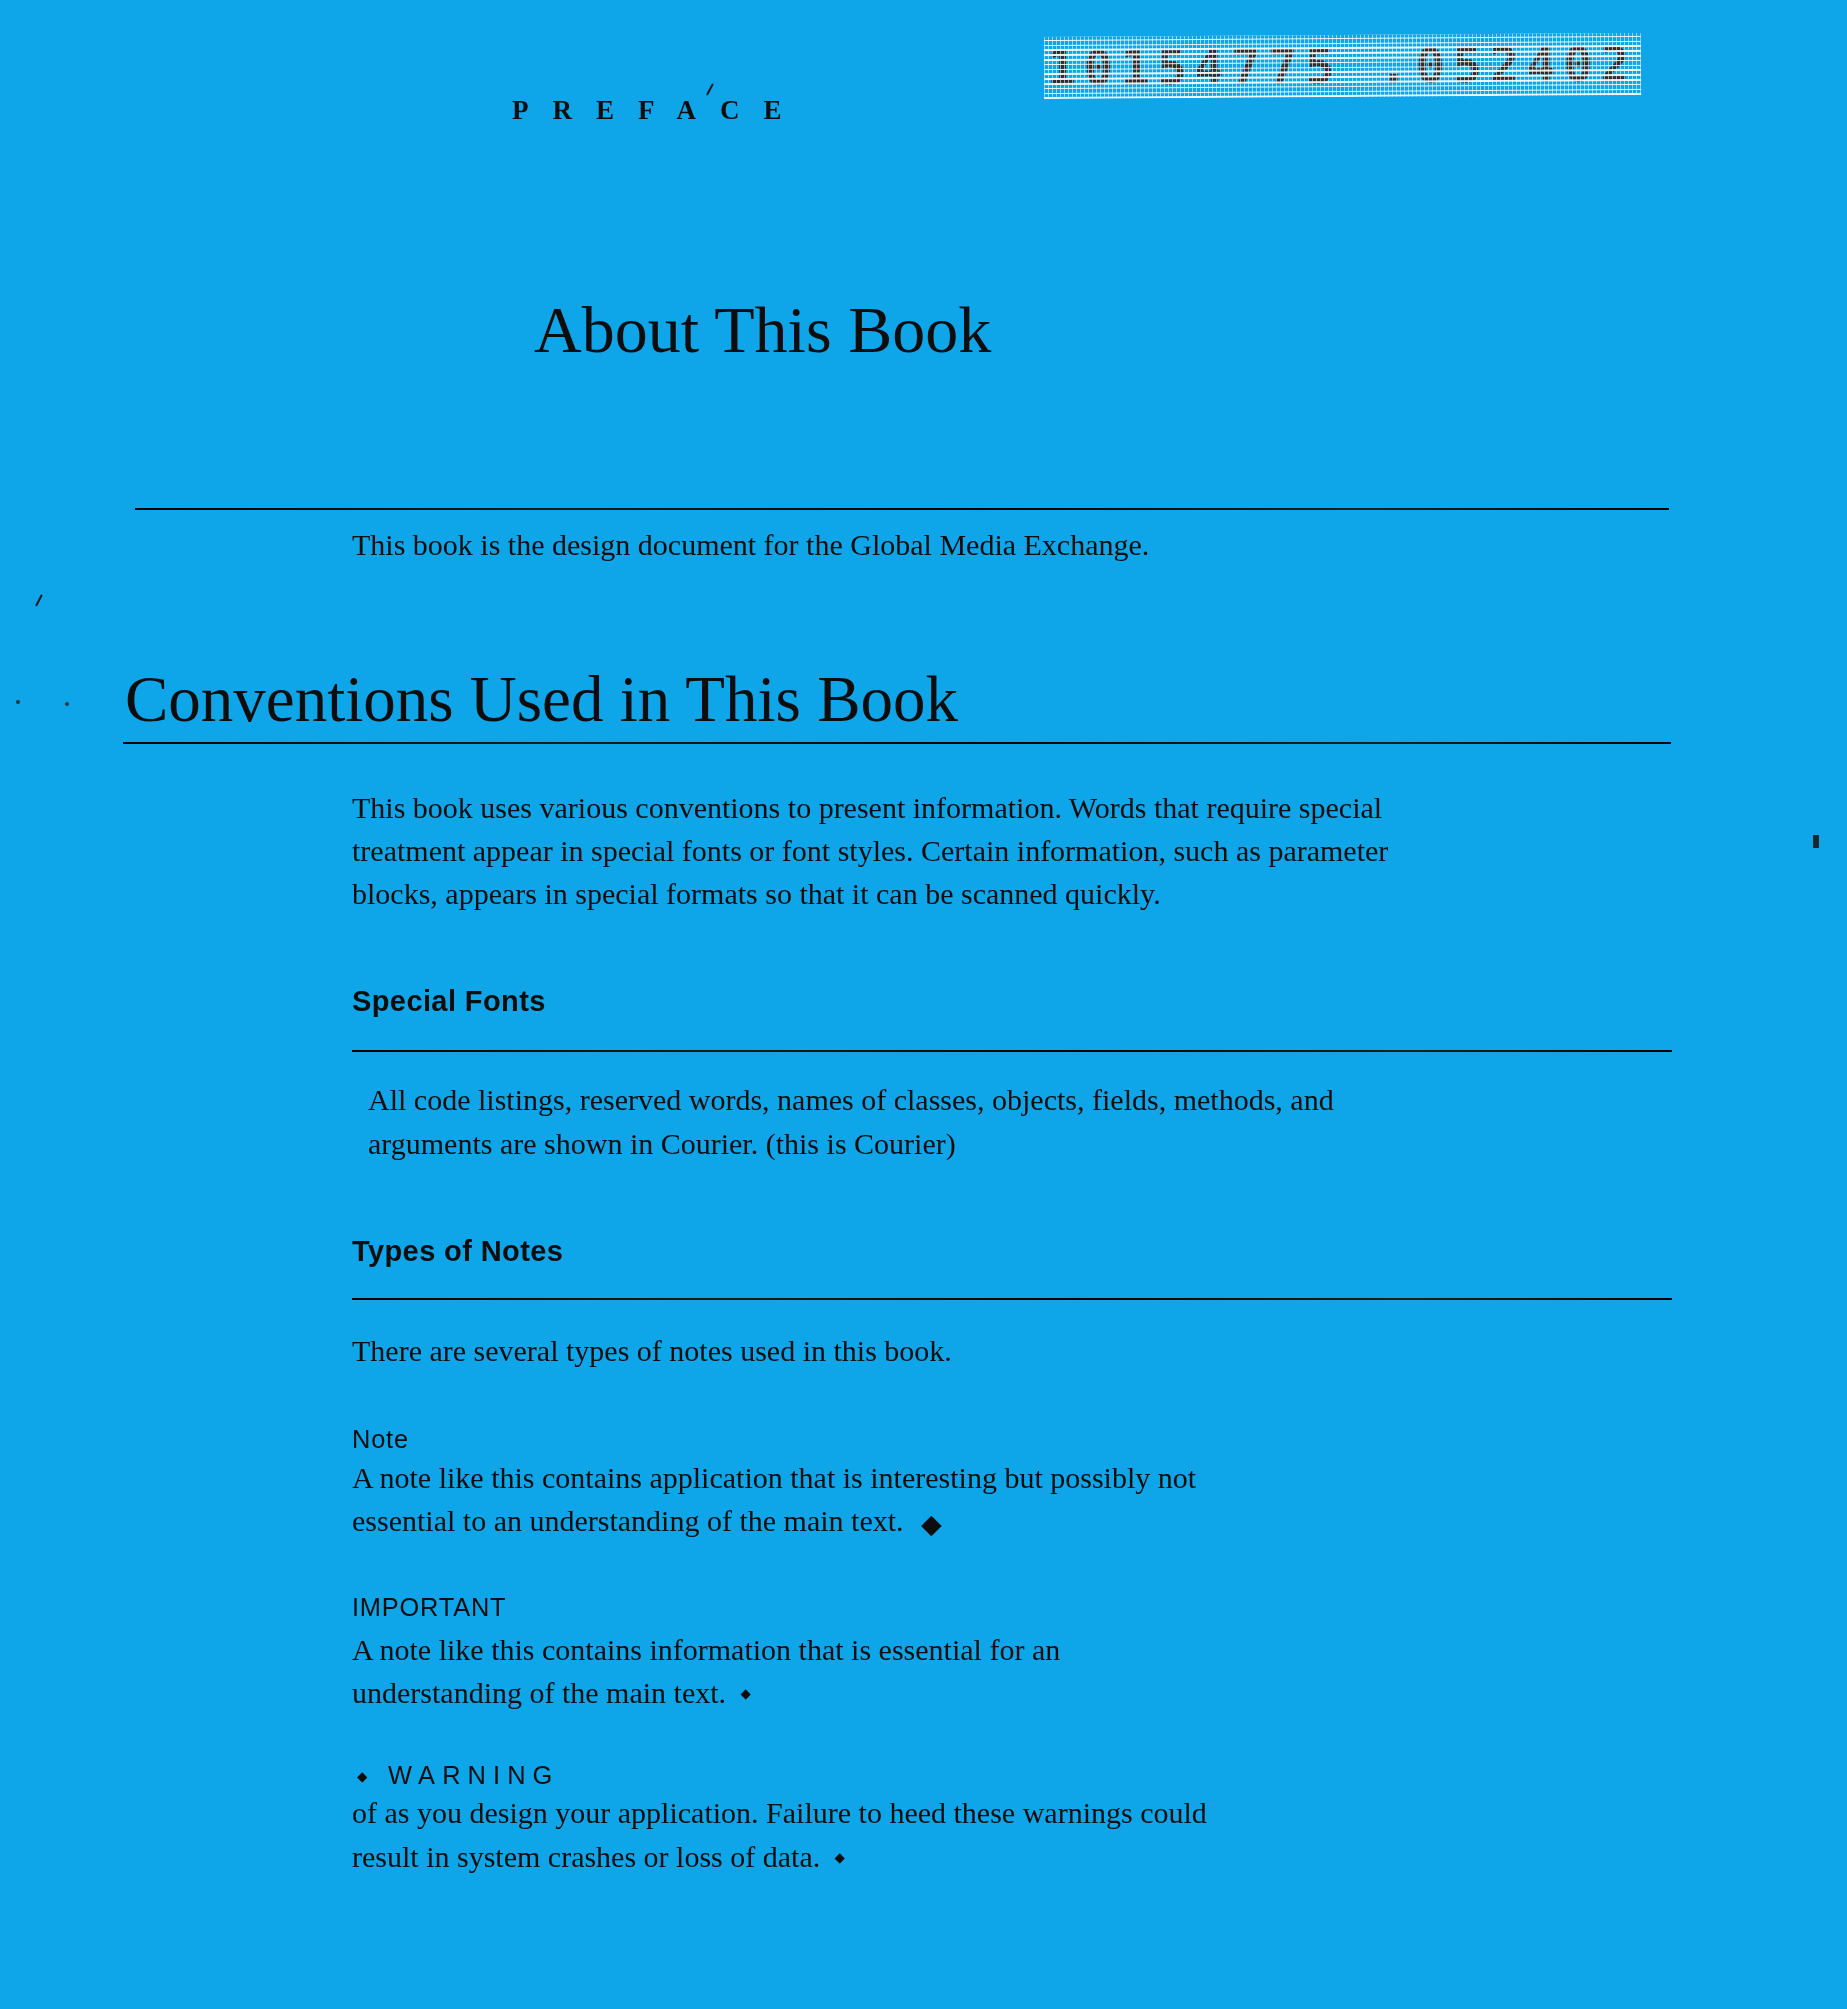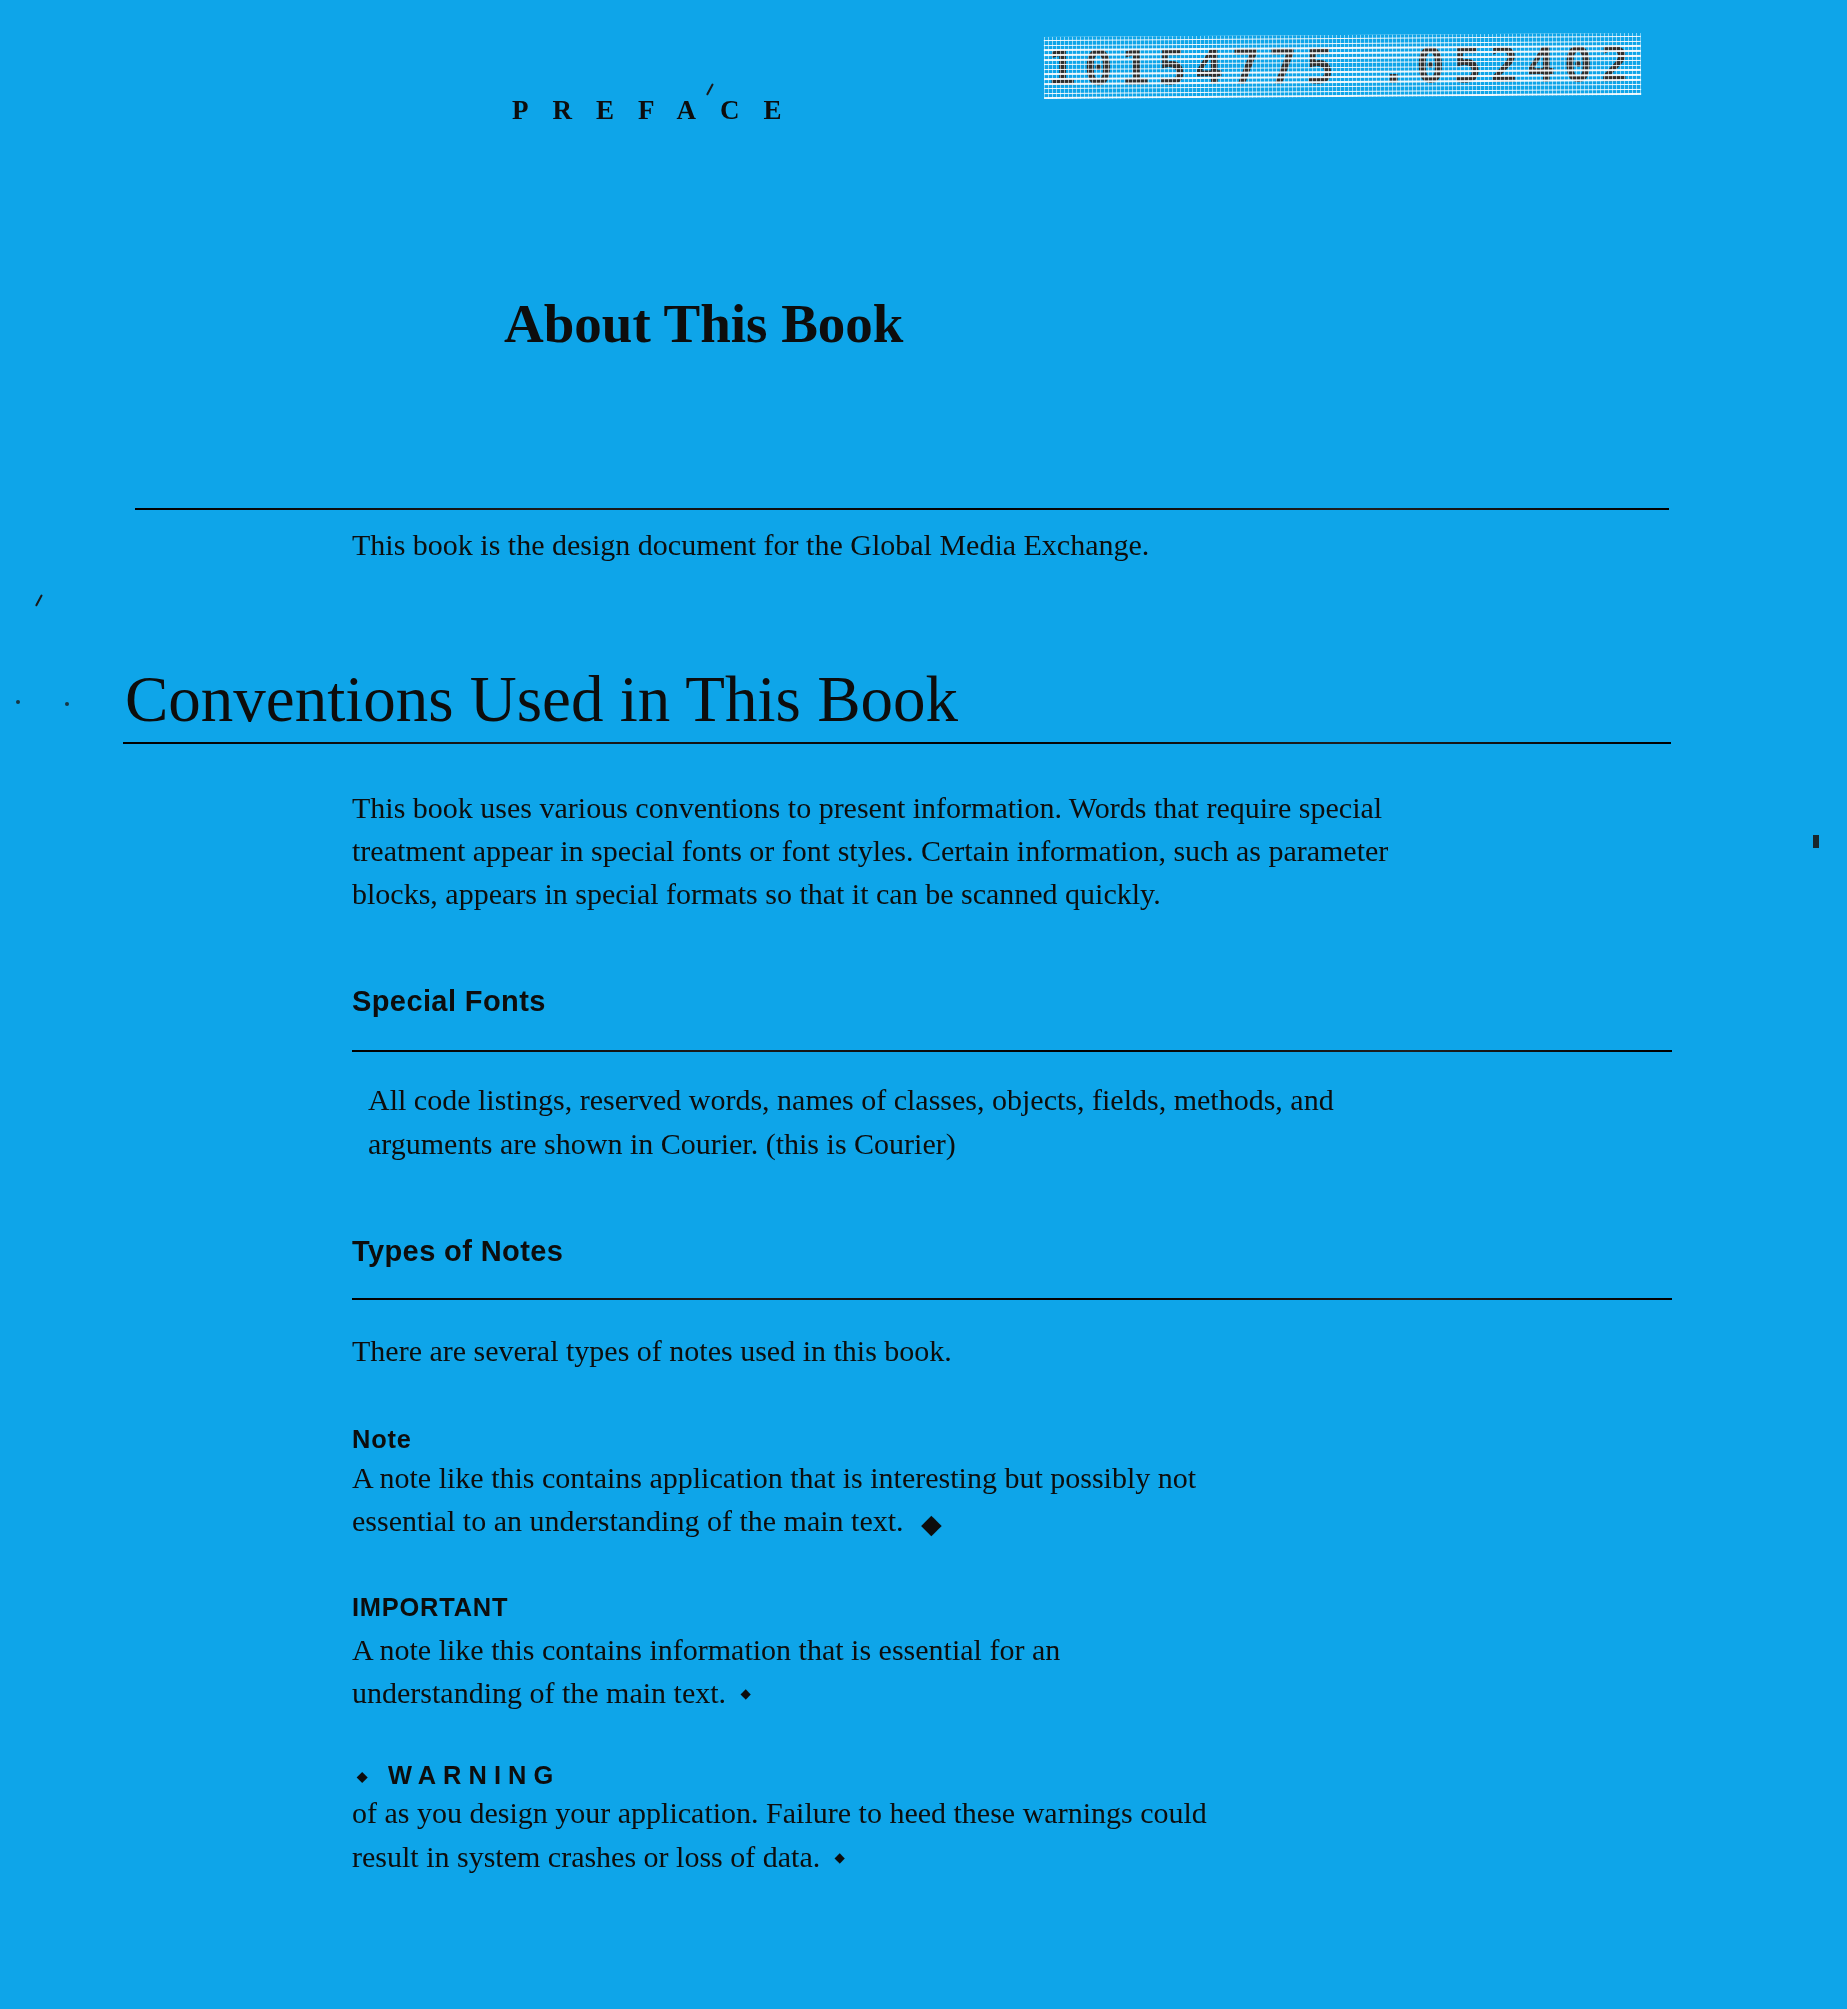--- a/index.html
+++ b/index.html
@@ -30,24 +30,23 @@
       repeating-linear-gradient(90deg, rgba(255,255,255,.55) 0 0.8px, rgba(255,255,255,0) 0.8px 4px);
     pointer-events:none;
   }
 
   .preface{
     position:absolute;left:512px;top:95px;
     font-size:27px;font-weight:bold;letter-spacing:24px;
     white-space:nowrap;
   }
   .title{
-    position:absolute;left:504px;top:295px;
-    font-size:55px;line-height:1.05;
+    position:absolute;left:534px;top:295px;
+    font-size:66px;line-height:1.05;
     white-space:nowrap;
-    font-weight:bold;
   }
   .rule{position:absolute;height:2.4px;background:linear-gradient(90deg,#000 0%,#1c1c1c 28%,#000 55%,#202020 80%,#000 100%);}
   .rule.thin{height:1.6px;}
 
   .intro{
     position:absolute;left:352px;top:526px;
     font-size:30px;line-height:38px;white-space:nowrap;
   }
   .h1{
     position:absolute;left:125px;top:665px;
@@ -58,21 +57,21 @@
     font-size:29px;font-weight:bold;letter-spacing:0.4px;
     white-space:nowrap;
     text-align:right;
   }
   .para{position:absolute;font-size:30px;}
   .para .line{white-space:nowrap;height:43px;}
   .para.lh56 .line{height:44px;}
 
   .notelabel{
     position:absolute;
-    font-size:25.4px;font-weight:bold;letter-spacing:0.8px;
+    font-size:25.4px;font-weight:normal;letter-spacing:0.8px;
     white-space:nowrap;
   }
   .dia-lg{font-size:27px;line-height:1;vertical-align:-1.6px;margin-left:17.5px;letter-spacing:0;}
   .dia-sm{font-size:13.5px;line-height:1;vertical-align:4.8px;margin-left:14.3px;letter-spacing:0;}
   .warnlabel .dia-sm{margin-left:0;margin-right:20.6px;vertical-align:3.2px;}
   .warnlabel{letter-spacing:7.1px;}
 
   
   .speck{position:absolute;background:#1a1a1a;}
   .tick{width:2.4px;height:12.7px;transform:rotate(28deg);border-radius:1.6px;}

